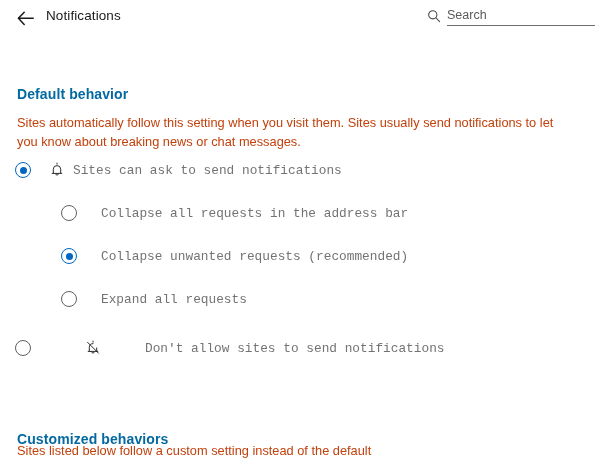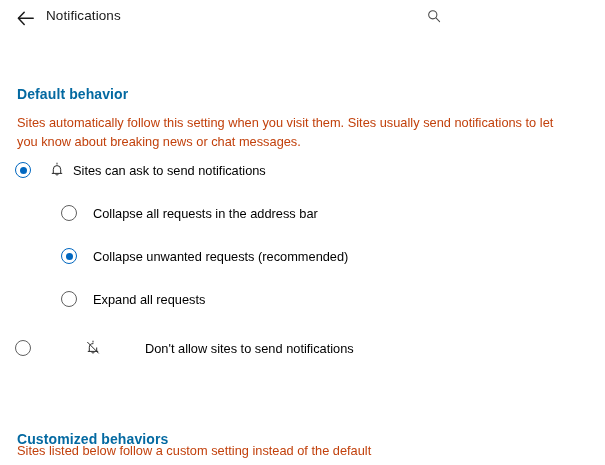--- a/index.html
+++ b/index.html
@@ -142,31 +142,32 @@
   }
   .row-icon {
     flex: 0 0 auto;
     width: 16px;
     height: 16px;
     margin-left: 18px;
     display: block;
   }
   .row-label {
     font-size: 12.8px;
-    color: #000000;
+    color: #737373;
     white-space: nowrap;
     margin-left: 8px;
+    font-family: Liberation Mono, monospace;
   }
 
   
   #row-allow    { left: 15px; top: 159px; }
   #row-block    { left: 15px; top: 337px; gap: 36px; }
   
   .radio-row.nested { left: 61px; }
-  .radio-row.nested .row-label { margin-left: 16px; }
+  .radio-row.nested .row-label { margin-left: 24px; }
   #row-collapse-all      { top: 202px; }
   #row-collapse-unwanted { top: 245px; }
   #row-expand-all        { top: 288px; }
 </style>
 </head>
 <body>
 
 <div class="header">
 
   <button class="back-btn">
@@ -176,20 +177,21 @@
     </svg>
   </button>
 
   <div class="page-title">Notifications</div>
 
   <div class="search-wrap">
     <svg class="search-icon" viewBox="0 0 16 16">
       <circle cx="6.6" cy="6.6" r="4.7" fill="none" stroke="#4a4a4a" stroke-width="1.2"></circle>
       <path d="M10.2 10.2 L14.4 14.4" stroke="#4a4a4a" stroke-width="1.2" stroke-linecap="round"></path>
     </svg>
+    <input class="search-field" type="text" placeholder="Search" value="" style="">
   </div>
 </div>
 
 <div class="section-title" id="title-default">Default behavior</div>
 
 <div class="section-desc" id="desc-default">Sites automatically follow this setting when you visit them. Sites usually send notifications to let you know about breaking news or chat messages.</div>
 
 <div class="radio-row" id="row-allow">
   <span class="radio on"></span>
   <svg class="row-icon" viewBox="0 0 16 16">

